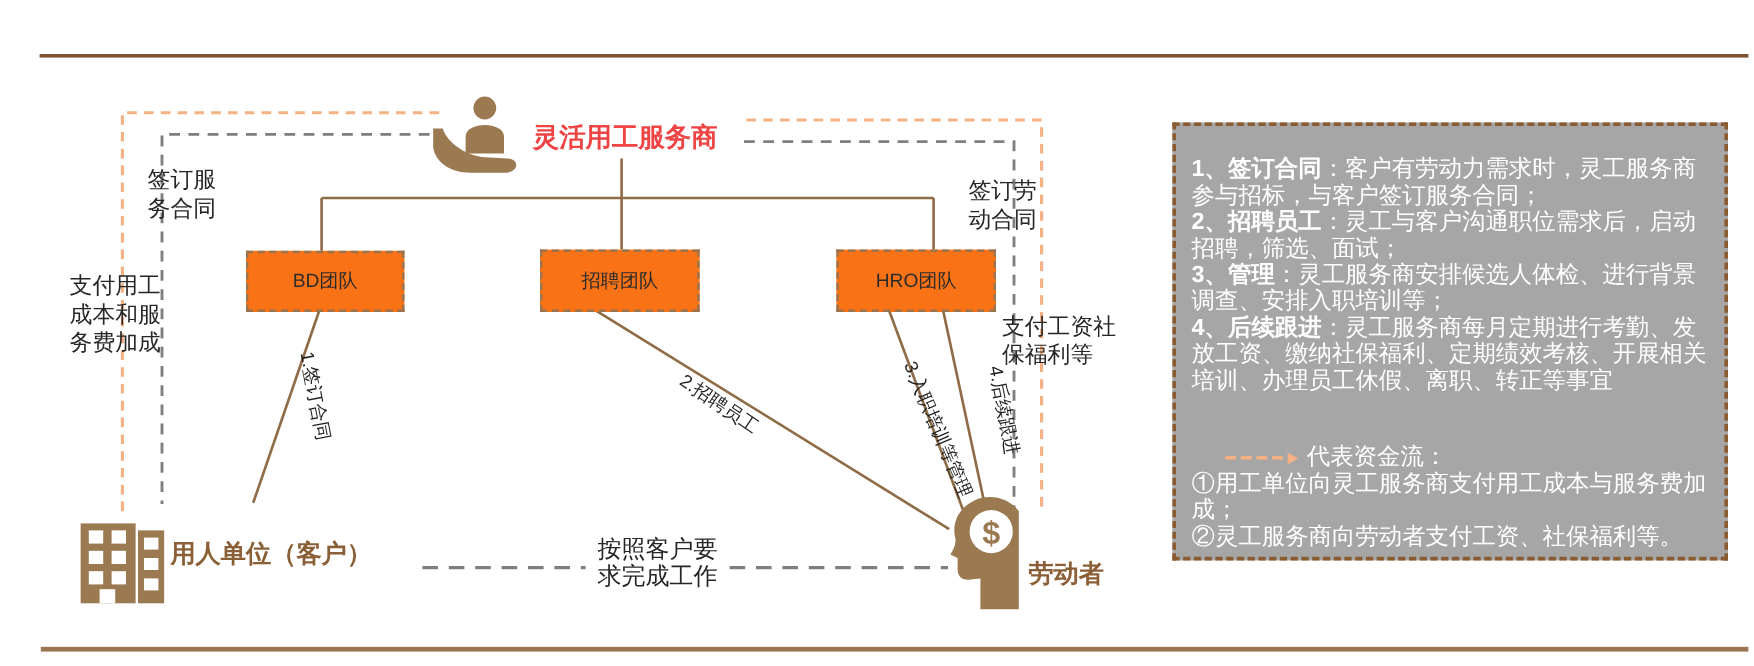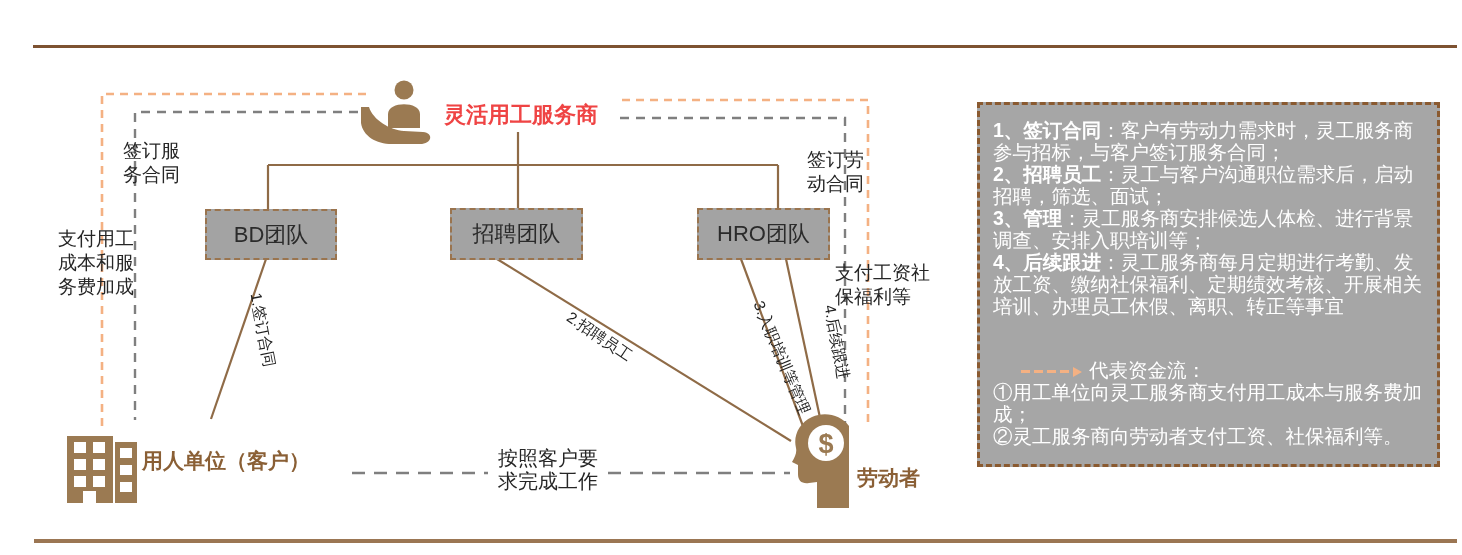--- a/index.html
+++ b/index.html
@@ -19,41 +19,41 @@
   .w-brown{stroke:#8f6b47;stroke-width:2.2;}
 
   .icon{position:absolute;}
   .icon svg{display:block;}
   .ic-fill{fill:#9b7a52;}
 
   .node-label{position:absolute;font-weight:bold;color:#8a5f35;font-size:21px;white-space:nowrap;}
   .provider-label{position:absolute;left:444px;top:100px;font-weight:bold;color:#ef4444;
          font-size:22px;white-space:nowrap;}
 
-  .team-box{position:absolute;border:2.5px dashed #9a744e;background:#a3a3a3;display:flex;
-         align-items:center;justify-content:center;font-size:22px;color:#2b2b2b;}
+  .team-box{position:absolute;border:2.5px dashed #9a744e;background:#f97316;display:flex;
+         align-items:center;justify-content:center;font-size:16px;color:#2b2b2b;}
   .box-bd{left:205px;top:209px;width:128px;height:47px;}
   .box-recruit{left:450px;top:208px;width:129px;height:48px;}
   .box-hro{left:697px;top:208px;width:129px;height:48px;}
 
   .mlabel{position:absolute;white-space:pre-line;font-size:19px;line-height:24px;color:#262626;}
   .lbl-sign-service{left:111px;top:139px;margin-left:12px;}
   .lbl-pay-cost{left:58px;top:227px;}
   .lbl-sign-labor{left:807px;top:129px;margin-top:19px;}
   .lbl-pay-salary{left:835px;top:261px;}
   .lbl-work{left:492px;top:447px;width:112px;text-align:center;font-size:20px;line-height:23px;}
 
   .step{position:absolute;white-space:nowrap;font-size:15.5px;color:#1f1f1f;}
   .step1{left:262px;top:330px;transform:translate(-50%,-50%) rotate(79deg);}
   .step2{left:599px;top:337px;transform:translate(-50%,-50%) rotate(34deg);}
   .step3{left:781px;top:358px;transform:translate(-50%,-50%) rotate(67deg);}
   .step4{left:836px;top:342px;transform:translate(-50%,-50%) rotate(79deg);}
 
   .panel{position:absolute;left:977px;top:102px;width:463px;height:365px;box-sizing:border-box;
-         background:#a6a6a6;border:3px dashed #8a5a30;padding:14px 13px;color:#fff;
+         background:#a6a6a6;border:3px dashed #8a5a30;padding:25px 13px;color:#fff;
          font-size:19.5px;line-height:22px;}
   .panel b{font-weight:bold;}
   .p-legend{margin-top:42px;}
   .p-legend-title{padding-left:28px;}
   .ld{display:inline-block;width:9px;height:3px;background:#f4b183;margin-right:4px;vertical-align:middle;}
   .lt{display:inline-block;width:0;height:0;border-left:9px solid #f4b183;border-top:5px solid transparent;
       border-bottom:5px solid transparent;vertical-align:middle;margin-right:7px;}
 </style>
 </head>
 <body>

